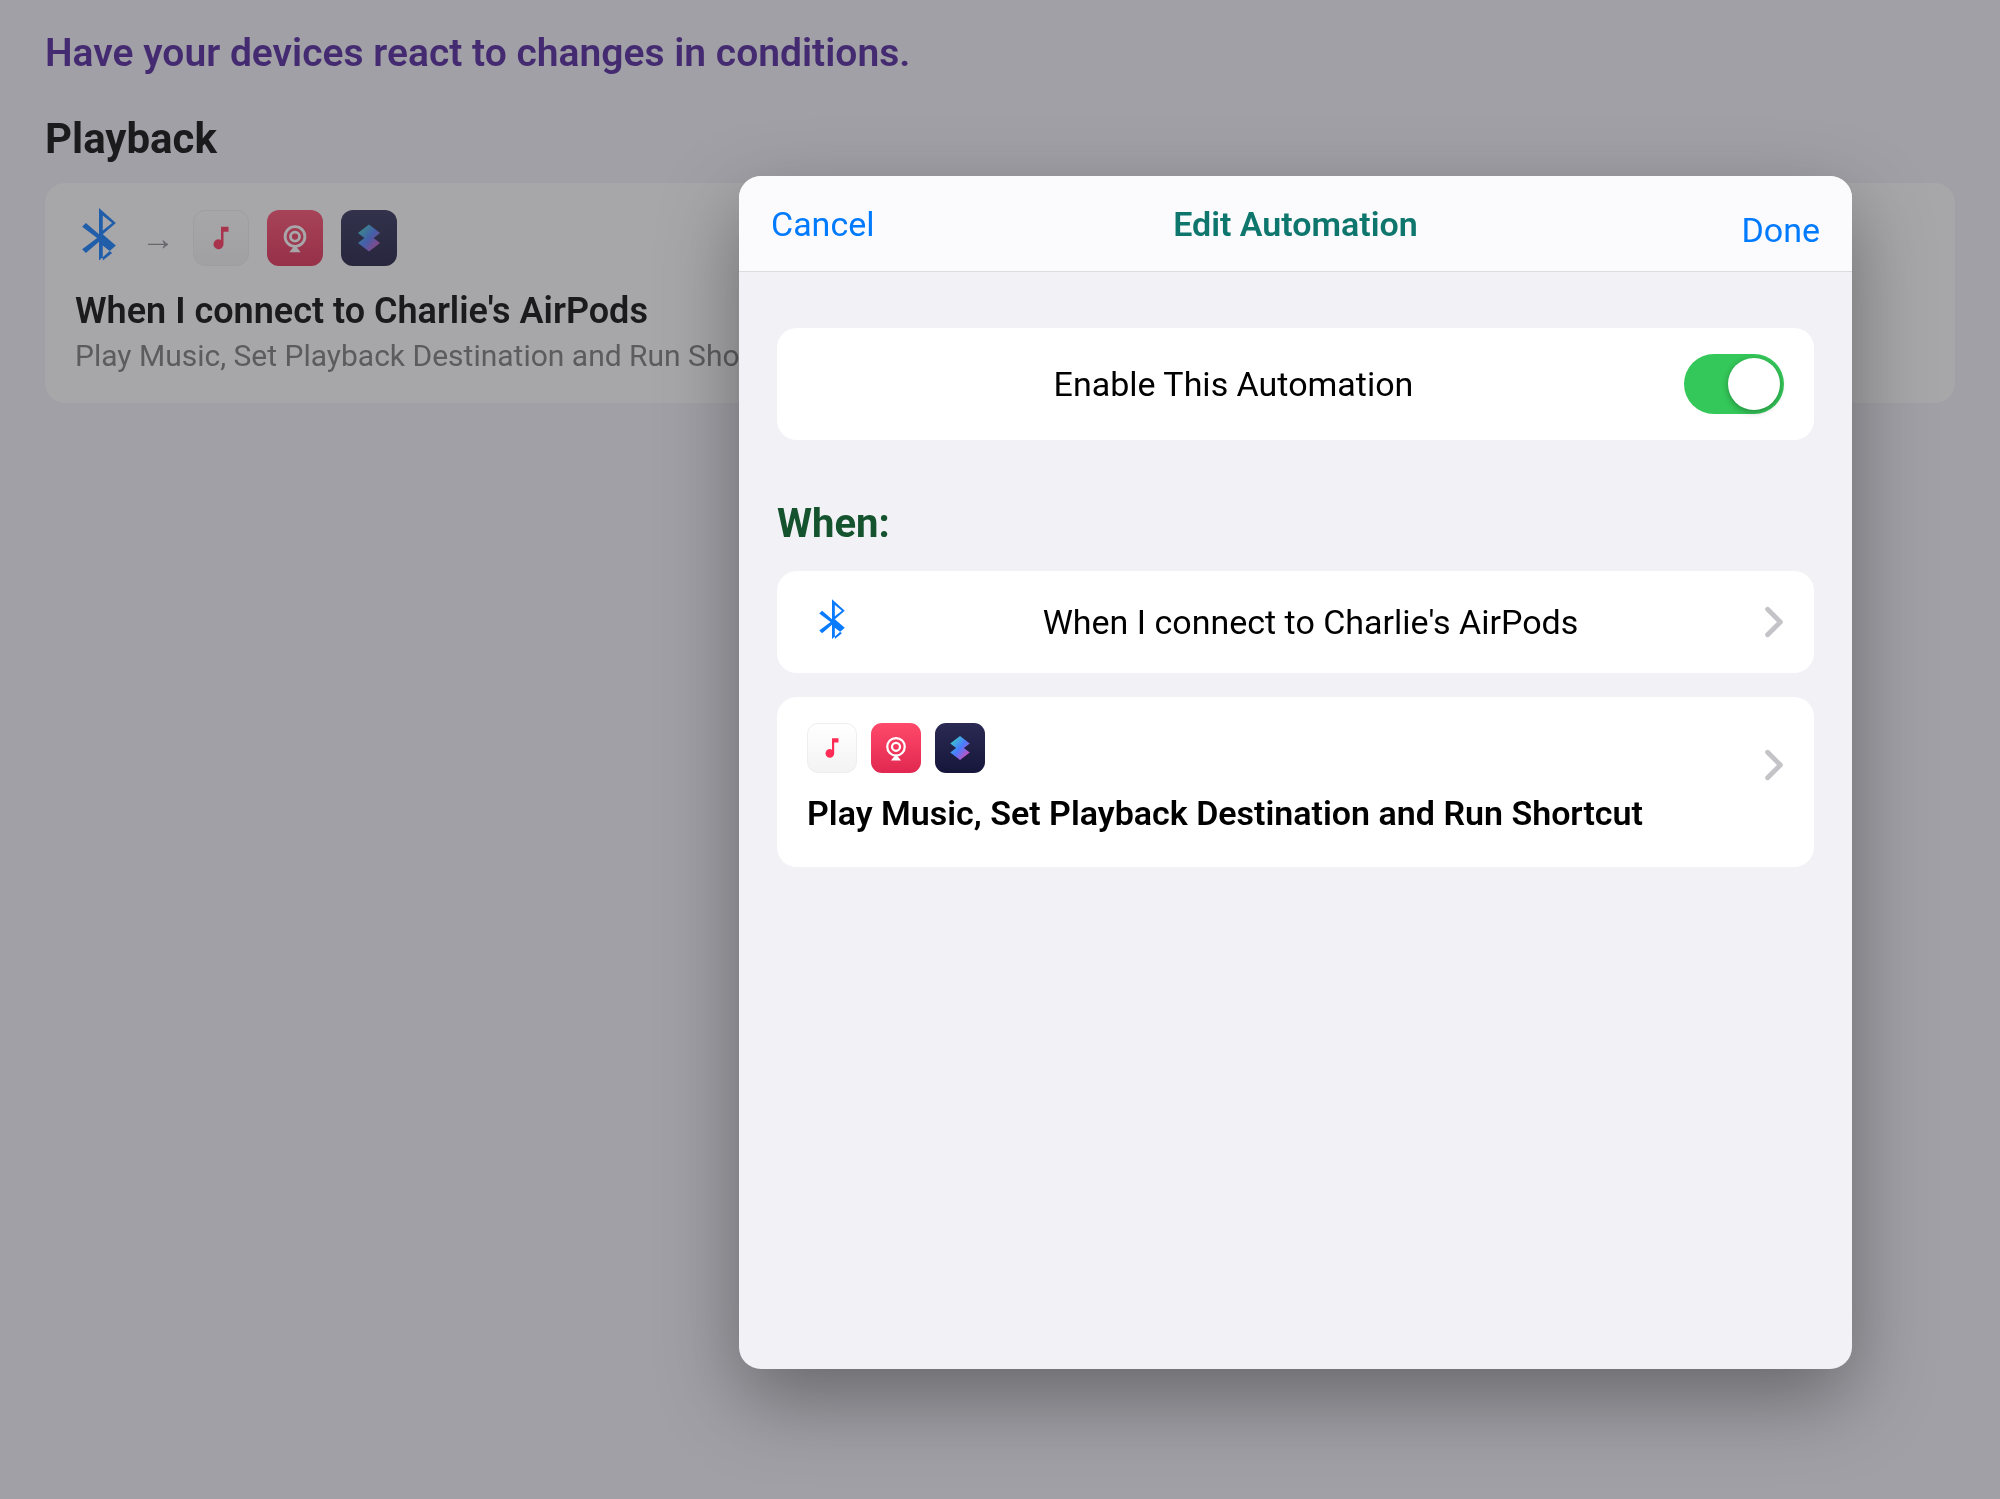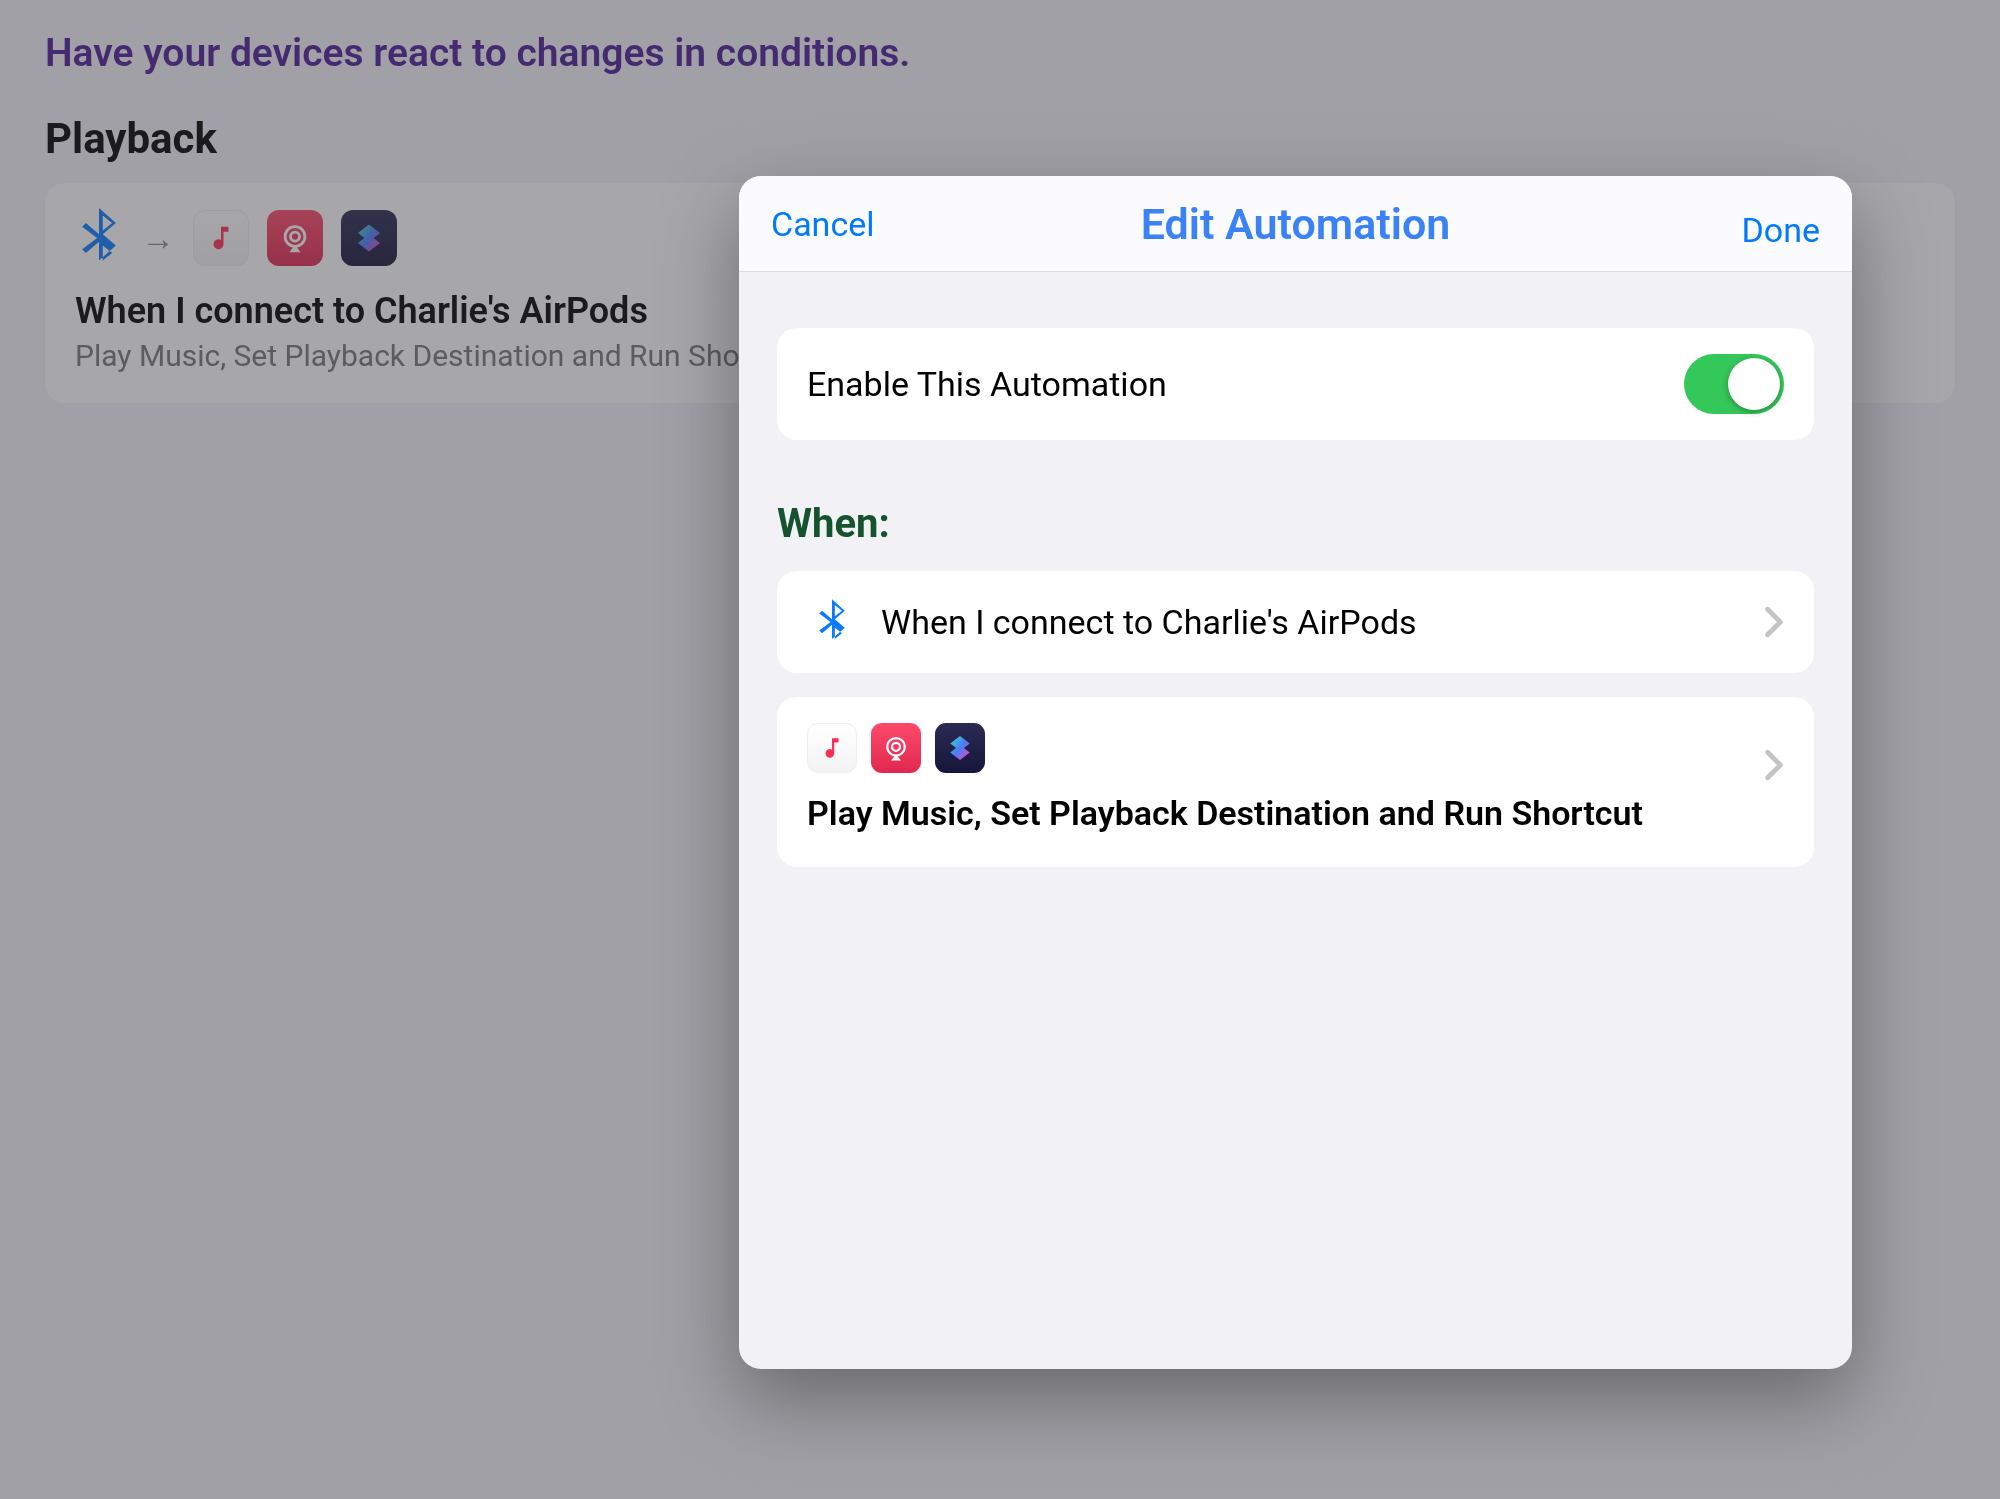--- a/index.html
+++ b/index.html
@@ -100,43 +100,44 @@
     background: #fbfbfd;
     border-bottom: 1px solid #dcdce0;
   }
   .hdr-btn {
     font-size: 34px;
     color: #007aff;
     cursor: pointer;
   }
   .hdr-btn.bold { font-weight:400;margin-top:12px; }
   .hdr-title {
-    font-size: 43px;
+    font-size: 34px;
     font-weight: 600;
-    color: #3b82f6;
+    color: #0f766e;
     position: absolute;
     left:0; right:0;
     text-align:center;
     pointer-events:none;
   }
   .modal-body {
     flex: 1;
     padding: 0 38px;
     overflow:auto;
   }
   .card {
     background: #fff;
     border-radius: 20px;
     margin-top: 56px;
   }
   .row {
     display: flex;
     align-items: center;
     padding: 26px 30px;
     gap: 24px;
+    text-align: center;
   }
   .row-label {
     font-size: 34px;
     color: #000;
     flex: 1;
   }
   .section-h {
     font-size: 40px;
     font-weight: 700;
     margin-top: 60px;

